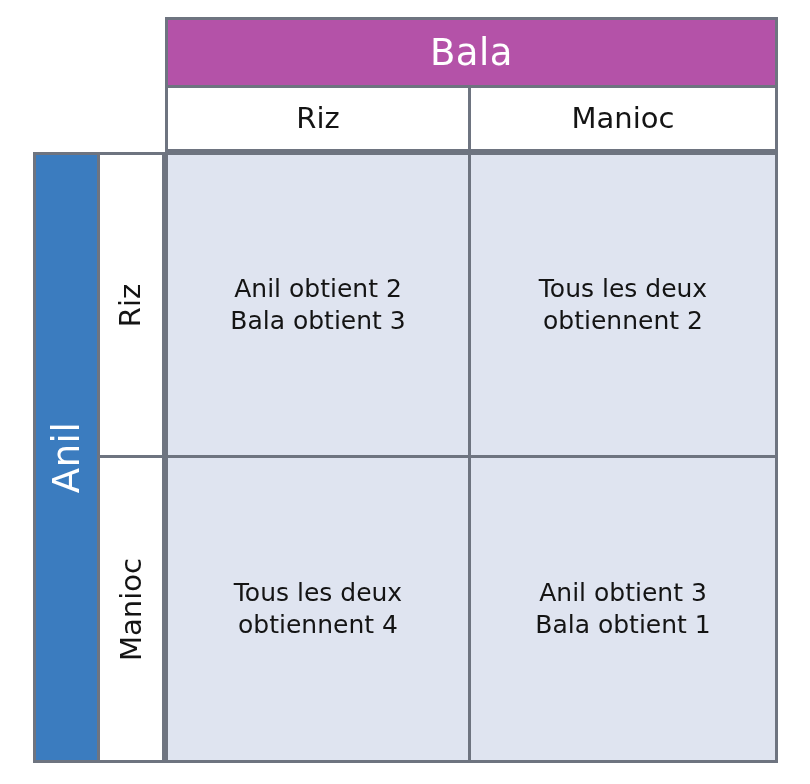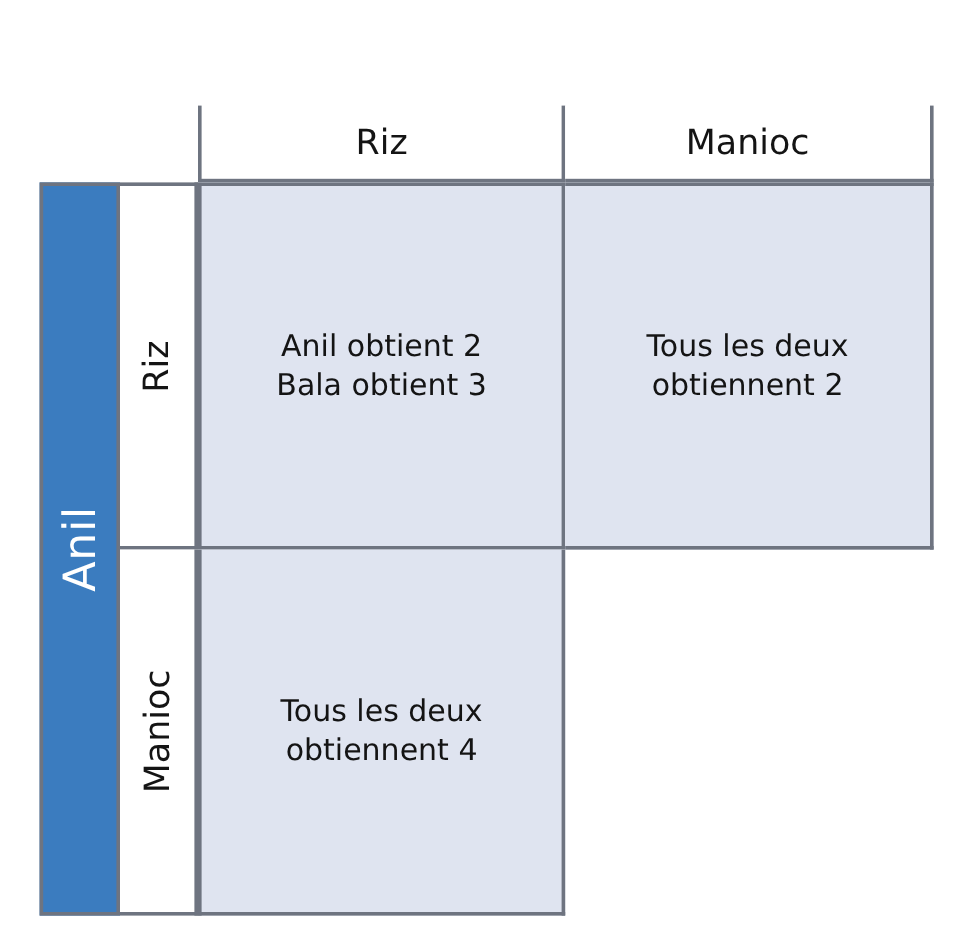--- a/index.html
+++ b/index.html
@@ -135,20 +135,23 @@
     line-height: 1.28;
     white-space: pre-line;
     padding: 0 8px;
   }
 </style>
 </head>
 <body>
 
 <div id="payoff-matrix">
 
+  <div class="col-player-band">
+    <span class="col-player-label">Bala</span>
+  </div>
 
   <div class="col-head c0">
     <span class="col-head-label">Riz</span>
   </div>
   <div class="col-head c1">
     <span class="col-head-label">Manioc</span>
   </div>
 
   <div class="row-player-band">
     <span class="row-player-label">Anil</span>
@@ -166,14 +169,18 @@
 Bala obtient 3</span>
   </div>
   <div class="cell r0 c1">
     <span class="cell-text">Tous les deux
 obtiennent 2</span>
   </div>
   <div class="cell r1 c0">
     <span class="cell-text">Tous les deux
 obtiennent 4</span>
   </div>
+  <div class="cell r1 c1">
+    <span class="cell-text">Anil obtient 3
+Bala obtient 1</span>
+  </div>
 
 </div>
 
 </body></html>

